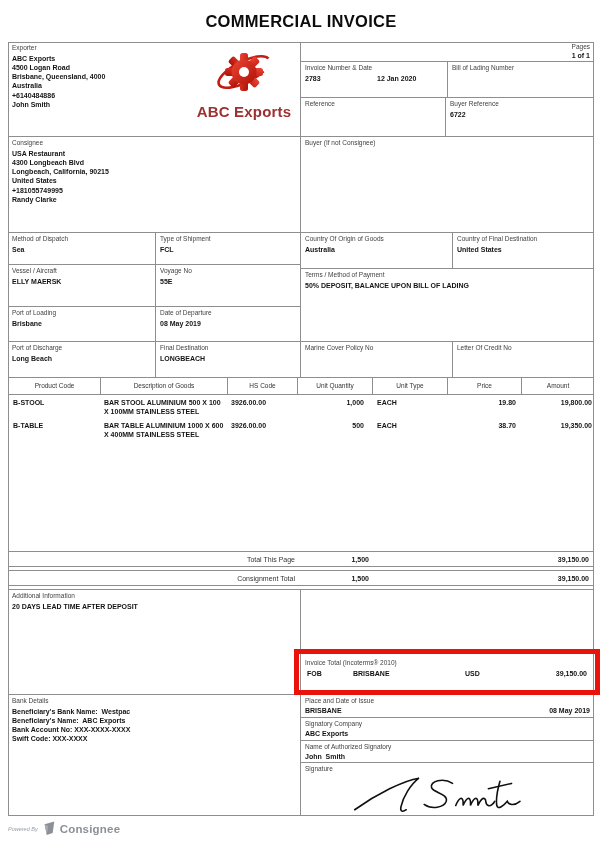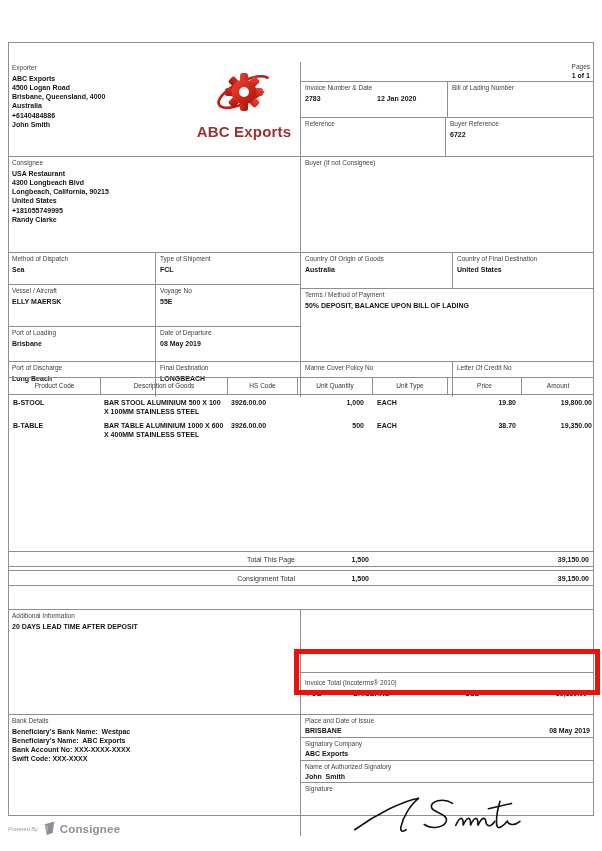--- a/index.html
+++ b/index.html
@@ -3,21 +3,21 @@
 <meta charset="utf-8">
 <style>
   html,body{margin:0;padding:0;background:#ffffff;}
   .page{position:relative;width:602px;height:851px;background:#fff;
         font-family:"Liberation Sans", sans-serif;color:#111;overflow:hidden;}
   .title{position:absolute;top:12px;left:0;width:602px;text-align:center;
          font-size:16.5px;font-weight:bold;color:#0c0c0c;letter-spacing:.3px;}
   .frame{position:absolute;left:8px;top:42px;width:586px;height:774px;
          border:1px solid #8e8e8e;box-sizing:border-box;}
   .box{position:absolute;border-left:1px solid #8e8e8e;border-top:1px solid #8e8e8e;
-       box-sizing:border-box;padding:2px 4px;overflow:hidden;margin-top:20px;}
+       box-sizing:border-box;padding:2px 4px;overflow:hidden;}
   .box.noleft{border-left:none;}
   .box.notop{border-top:none;}
   .full{position:absolute;border:1px solid #8e8e8e;box-sizing:border-box;overflow:hidden;}
   .lbl{font-size:6.5px;color:#3f3f3f;line-height:1.25;}
   .val{font-size:7px;font-weight:bold;color:#141414;margin-top:2px;line-height:1.3;}
   .pre{white-space:pre-wrap;}
   .r{text-align:right;}
   
   .hcell{position:absolute;top:377px;height:17px;border-left:1px solid #8e8e8e;
          border-top:1px solid #8e8e8e;box-sizing:border-box;font-size:6.5px;color:#333;
@@ -47,20 +47,21 @@
   .pfooter{position:absolute;left:8px;top:821px;display:flex;align-items:center;gap:4px;}
   .powered{font-size:5.5px;font-style:italic;color:#979da5;}
   .brand{font-size:11.5px;font-weight:bold;color:#8b9196;letter-spacing:.2px;}
   .flexbetween{display:flex;justify-content:space-between;}
 </style>
 </head>
 <body>
 
 <div class="page">
 
+  <div class="title">COMMERCIAL INVOICE</div>
   <div class="frame"></div>
 
   <div class="box notop noleft" style="left:8px;top:42px;width:292px;height:94px;">
     <div class="lbl">Exporter</div>
     <div class="val pre">ABC Exports
 4500 Logan Road
 Brisbane, Queensland, 4000
 Australia
 +6140484886
 John Smith</div>

